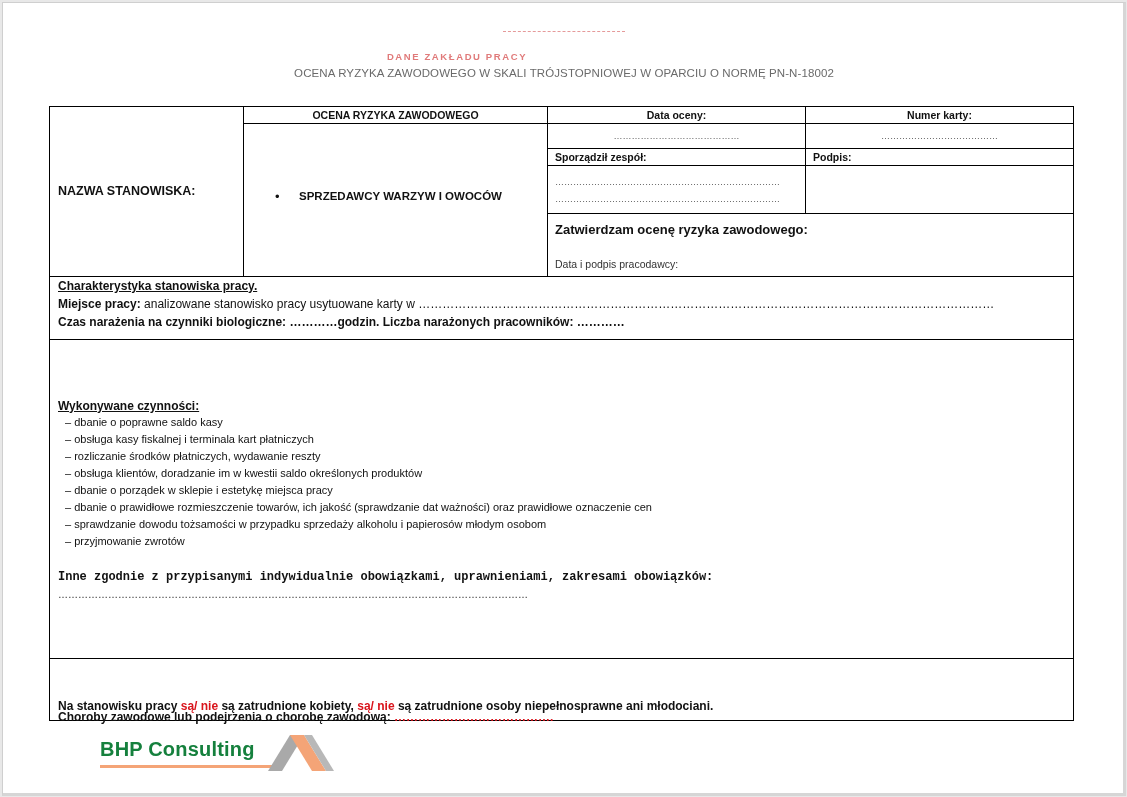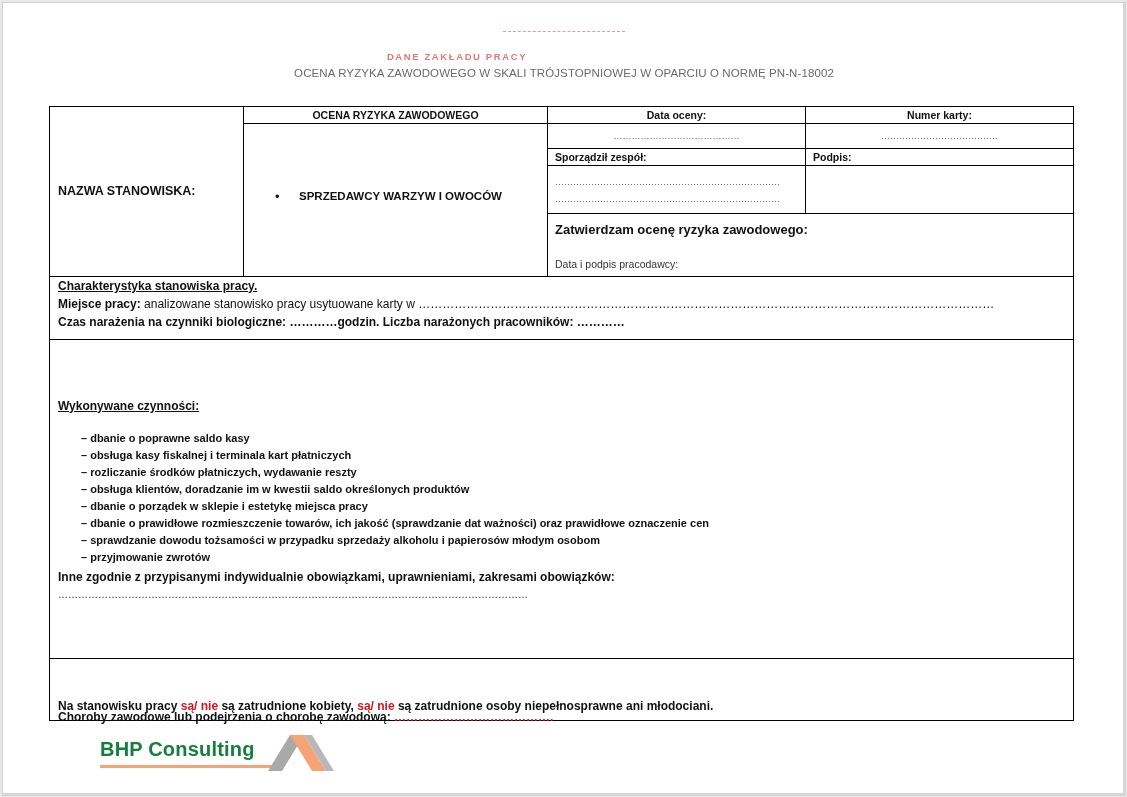--- a/index.html
+++ b/index.html
@@ -28,21 +28,21 @@
     font-size:11.5px; color:#6a6a6a; letter-spacing:0.1px;
   }
   .line { position:absolute; background:#000; }
   .hl { height:1px; }
   .vl { width:1px; }
   .txt { position:absolute; white-space:nowrap; font-size:11px; }
   .b { font-weight:bold; }
   .c { text-align:center; }
   .dotfill { color:#555; font-size:9px; letter-spacing:0; }
   .red { color:#d9141c; font-weight:bold; }
-  ul.acts { list-style:none; margin:16px; padding:0;font-weight:bold; }
+  ul.acts { list-style:none; margin:0; padding:0; }
   ul.acts li { font-size:11px; height:17px; line-height:17px; white-space:nowrap; }
   .logo-text {
     left:100px; top:738px; font-size:20px; font-weight:bold; color:#15803d; letter-spacing:0.2px;
   }
   .logo-bar { left:100px; top:765px; width:180px; height:3px; background:#f4a477; }
 </style>
 </head>
 <body>
 
 <div class="page">
@@ -101,21 +101,21 @@
   <ul class="acts abs" style="left:62px; top:411px;">
     <li>– dbanie o poprawne saldo kasy</li>
     <li>– obsługa kasy fiskalnej i terminala kart płatniczych</li>
     <li>– rozliczanie środków płatniczych, wydawanie reszty</li>
     <li>– obsługa klientów, doradzanie im w kwestii saldo określonych produktów</li>
     <li>– dbanie o porządek w sklepie i estetykę miejsca pracy</li>
     <li>– dbanie o prawidłowe rozmieszczenie towarów, ich jakość (sprawdzanie dat ważności) oraz prawidłowe oznaczenie cen</li>
     <li>– sprawdzanie dowodu tożsamości w przypadku sprzedaży alkoholu i papierosów młodym osobom</li>
     <li>– przyjmowanie zwrotów</li>
   </ul>
-  <div class="txt b" style="left:55px; top:567px; font-size:12px;">Inne zgodnie z przypisanymi indywidualnie obowiązkami, uprawnieniami, zakresami obowiązków:</div>
+  <div class="txt b" style="left:55px; top:567px; font-size:12px;font-family:Liberation Mono, monospace;">Inne zgodnie z przypisanymi indywidualnie obowiązkami, uprawnieniami, zakresami obowiązków:</div>
   <div class="txt dotfill" style="left:55px; top:586px; font-size:10px; color:#222;">……………………………………………………………………………………………………………………………</div>
 
   <div class="txt b" style="left:55px; top:678px; font-size:12px;margin-top:29px;">
     <span>Choroby zawodowe lub podejrzenia o chorobę zawodową: </span><span class="red">………………………………….</span>
   </div>
   <div class="txt b" style="left:55px; top:696px; font-size:12px;text-align:center;">
     <span>Na stanowisku pracy </span><span class="red">są/ nie</span><span> są  zatrudnione kobiety, </span><span class="red">są/ nie</span><span> są zatrudnione osoby niepełnosprawne ani młodociani.</span>
   </div>
 
   <div>

